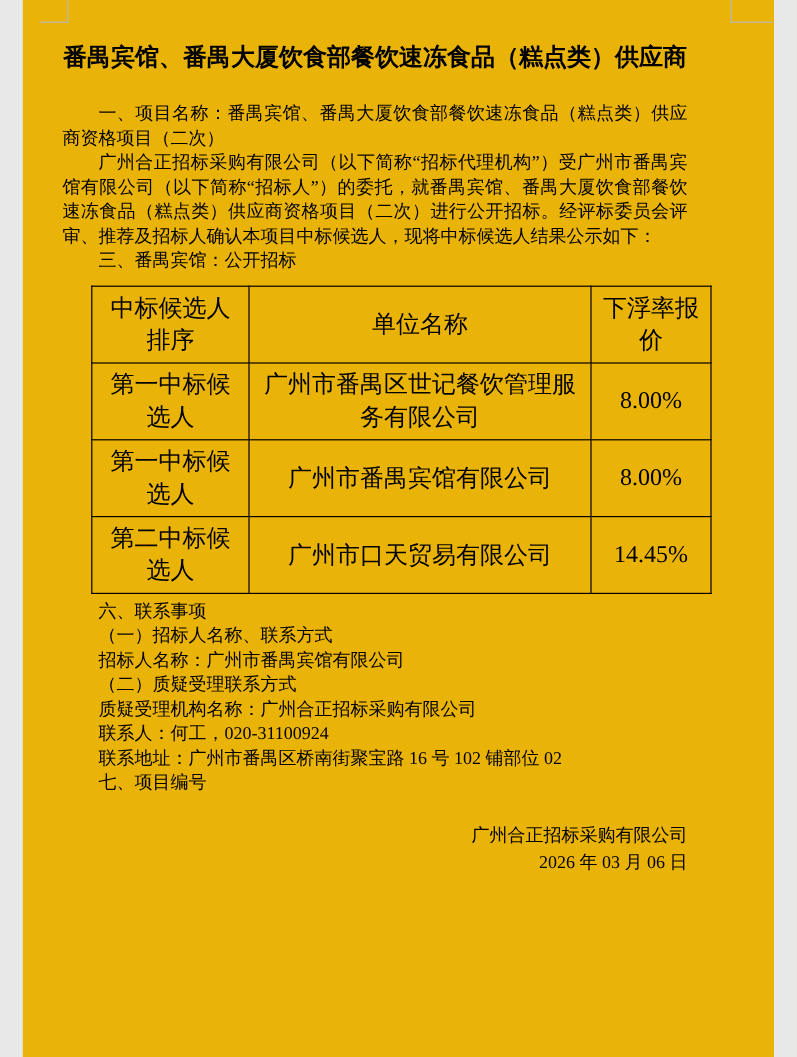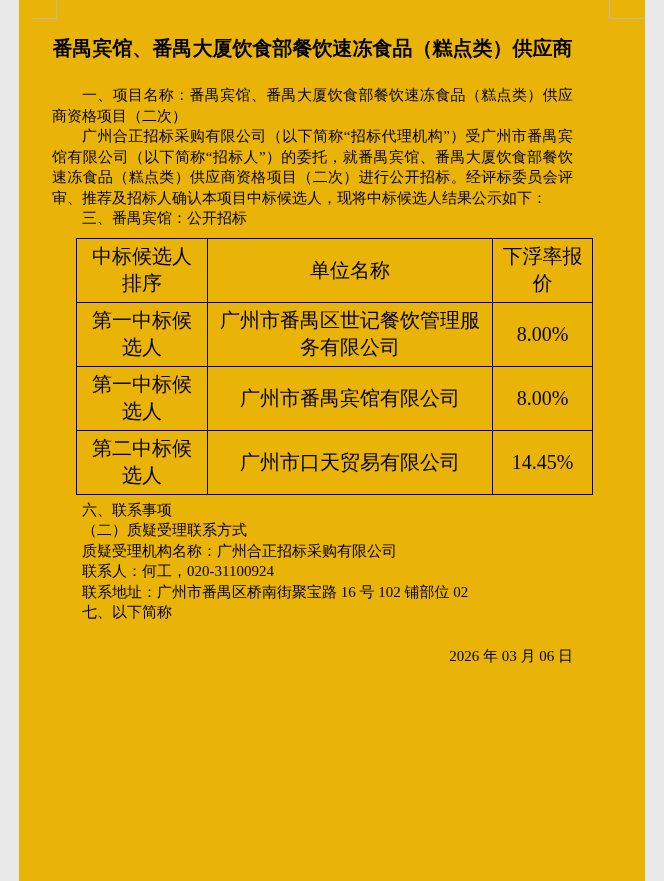--- a/index.html
+++ b/index.html
@@ -91,24 +91,27 @@
       </tr>
       <tr>
         <td>第二中标候选人</td>
         <td>广州市口天贸易有限公司</td>
         <td>14.45%</td>
       </tr>
     </tbody>
       </table>
 
     <p class="indent">六、联系事项</p>
+    <p class="indent">（一）招标人名称、联系方式</p>
+    <p class="indent">招标人名称：广州市番禺宾馆有限公司</p>
     <p class="indent">（二）质疑受理联系方式</p>
     <p class="indent">质疑受理机构名称：广州合正招标采购有限公司</p>
     <p class="indent">联系人：何工，020-31100924</p>
     <p class="indent">联系地址：广州市番禺区桥南街聚宝路 16 号 102 铺部位 02</p>
-    <p class="indent">七、以下简称</p>
+    <p class="indent">七、项目编号</p>
 
     <div class="signature">
+      <p>广州合正招标采购有限公司</p>
       <p>2026 年 03 月 06 日</p>
     </div>
 
   </div>
 </div>
 
 </body></html>

